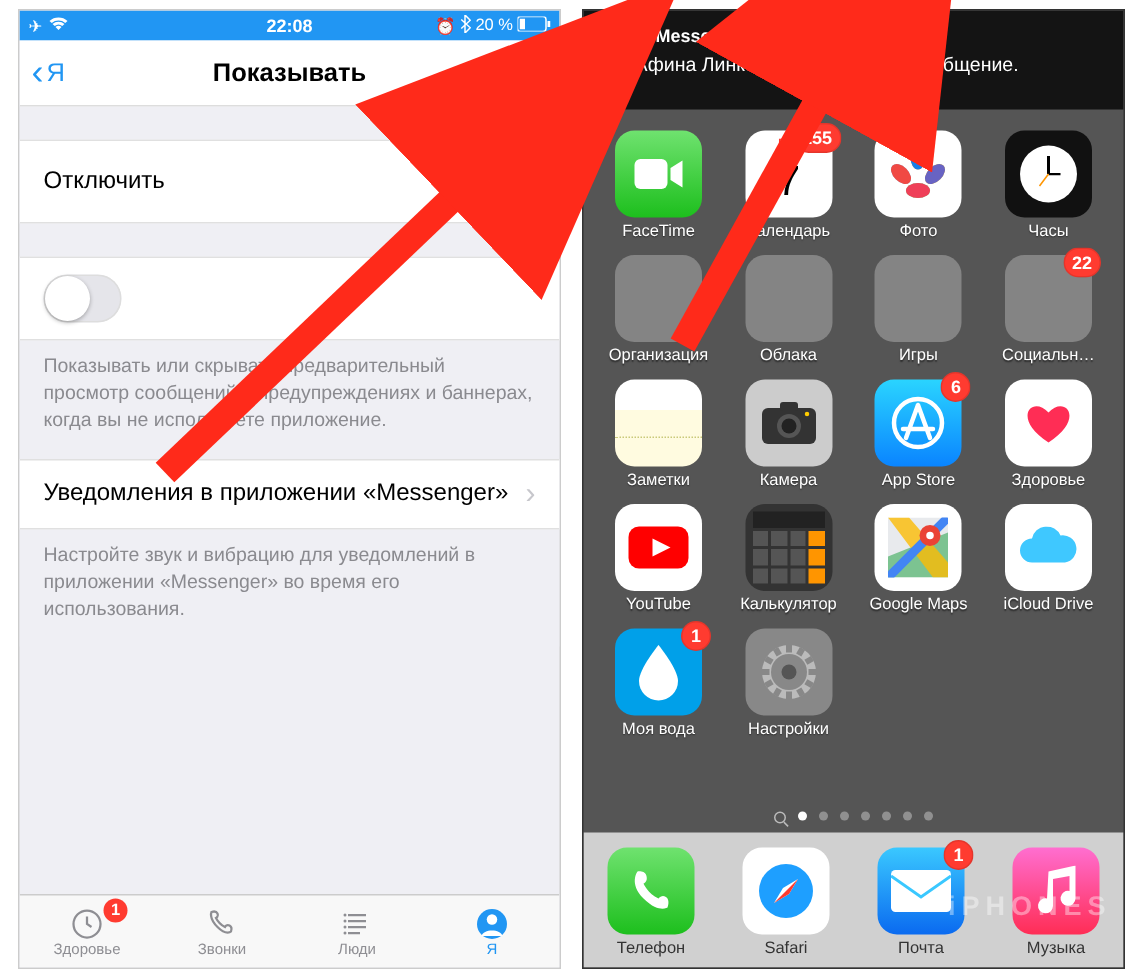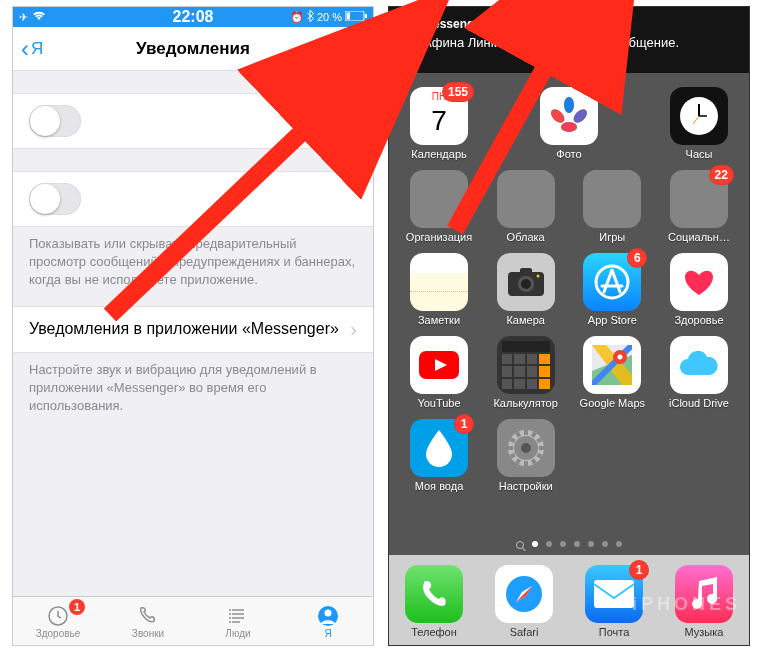--- a/index.html
+++ b/index.html
@@ -4,21 +4,21 @@
 <style>
   * { box-sizing: border-box; margin: 0; padding: 0; font-family: -apple-system, "Helvetica Neue", Arial, sans-serif; }
   body { background: #fff; width: 760px; height: 653px; position: relative; overflow: hidden; }
   .phone { position: absolute; top: 6px; width: 362px; height: 640px; border: 1px solid #ccc; background: #efeff4; overflow: hidden; }
   .phone.left { left: 12px; }
   .phone.right { left: 388px; background: #555; border-color: #333; }
 
   
   .status-bar { height: 20px; background: #2196f3; color: #fff; display: flex; align-items: center; font-size: 11px; padding: 0 6px; font-weight: 500; }
   .status-left { flex: 1; display: flex; gap: 4px; align-items: center; }
-  .status-center { flex: 1; text-align: center; font-weight: 600; font-size: 16px; }
+  .status-center { flex: 1; text-align: center; font-weight: 600; font-size: 12px; }
   .status-right { flex: 1; display: flex; justify-content: flex-end; align-items: center; gap: 3px; }
   .nav-bar { height: 44px; background: #fff; border-bottom: 1px solid #ddd; display: flex; align-items: center; position: relative; }
   .back-btn { color: #2196f3; font-size: 17px; padding-left: 8px; display: flex; align-items: center; }
   .back-btn .chev { font-size: 24px; margin-right: 2px; line-height: 1; }
   .title { position: absolute; left: 0; right: 0; text-align: center; font-size: 17px; font-weight: 600; color: #000; }
   .content { background: #efeff4; }
   .section-gap { height: 22px; }
   .row { background: #fff; min-height: 44px; padding: 11px 16px; display: flex; align-items: center; justify-content: space-between; border-top: 1px solid #e0e0e0; border-bottom: 1px solid #e0e0e0; font-size: 16px; color: #000; }
   .row .label { flex: 1; }
   .toggle { width: 52px; height: 32px; border-radius: 16px; background: #e5e5ea; position: relative; box-shadow: inset 0 0 0 1px #ddd; }
@@ -26,21 +26,21 @@
   .desc { padding: 8px 16px 16px; font-size: 13px; color: #8a8a8f; line-height: 1.4; }
   .row.nav .chev-r { color: #c7c7cc; font-size: 20px; }
   .tab-bar { position: absolute; bottom: 0; left: 0; right: 0; height: 49px; background: #f8f8f8; border-top: 1px solid #ccc; display: flex; }
   .tab { flex: 1; display: flex; flex-direction: column; align-items: center; justify-content: center; font-size: 10px; color: #8e8e93; position: relative; }
   .tab.active { color: #2196f3; }
   .tab svg { width: 24px; height: 24px; }
   .badge { position: absolute; top: 2px; right: 18px; background: #ff3b30; color: #fff; border-radius: 9px; min-width: 16px; height: 16px; font-size: 11px; display: flex; align-items: center; justify-content: center; padding: 0 4px; font-weight: 600;}
 
   
   .notif { position: absolute; top: 0; left: 0; right: 0; background: rgba(15,15,15,0.92); color: #fff; padding: 8px 10px 12px; z-index: 5; }
-  .notif-head { display: flex; align-items: center; gap: 6px; font-size: 12px; margin-bottom: 2px;}
+  .notif-head { display: flex; align-items: center; gap: 20px; font-size: 12px; margin-bottom: 2px;}
   .notif-icon { width: 18px; height: 18px; background: #fff; border-radius: 4px; display: flex; align-items: center; justify-content: center;}
   .notif-icon-inner { width: 14px; height: 14px; background: #0084ff; border-radius: 50%; position: relative;}
   .notif-icon-inner::after{ content:''; position:absolute; bottom:-1px; left:2px; border:3px solid transparent; border-top-color:#0084ff;}
   .notif-app { font-weight: 600; }
   .notif-time { color: #aaa; font-size: 11px;}
   .notif-body { font-size: 13px; padding-left: 24px; }
   .notif-handle { width: 42px; height: 5px; background: #666; border-radius: 3px; margin: 6px auto 0; }
 
   .home-grid { position: absolute; top: 76px; left: 0; right: 0; bottom: 92px; padding: 4px 10px; }
   .app-row { display: flex; justify-content: space-between; margin-bottom: 10px; }
@@ -96,26 +96,27 @@
           </svg>
       </span>
     </div>
   </div>
 
   <div class="nav-bar">
     <div class="back-btn">
       <span class="chev">‹</span>
       <span>Я</span>
     </div>
-    <div class="title">Уведомления</div>
+    <div class="title">Показывать</div>
   </div>
 
   <div class="content">
     <div class="section-gap"></div>
     <div class="row">
+      <span class="label">Отключить</span>
       <div class="toggle">
           <div class="knob"></div>
         </div>
     </div>
     <div class="section-gap"></div>
     <div class="row">
       <div class="toggle">
           <div class="knob"></div>
         </div>
     </div>
@@ -172,20 +173,29 @@
         </div>
       <span class="notif-app">Messenger</span>
       <span class="notif-time">сейчас</span>
     </div>
     <div class="notif-body">Афина Линкос отправила вам сообщение.</div>
     <div class="notif-handle"></div>
   </div>
 
   <div class="home-grid" id="home-grid">
       <div class="app-row">
+        <div class="app">
+          <div class="app-icon" style="background: linear-gradient(rgb(111, 226, 111), rgb(29, 191, 29));">
+            <svg width="36" height="24" viewBox="0 0 36 24">
+              <rect x="2" y="2" width="22" height="20" rx="4" fill="#fff"></rect>
+              <path d="M26 8 L34 3 V21 L26 16 Z" fill="#fff"></path>
+            </svg>
+          </div>
+          <div class="app-name">FaceTime</div>
+        </div>
         <div class="app">
           <div class="app-icon" style="background: rgb(255, 255, 255);">
             <div style="width:100%;height:100%;display:flex;flex-direction:column;">
               <div style="height:18px;font-size:10px;color:#ff3b30;text-align:center;padding-top:4px;">ПН</div>
               <div style="flex:1;font-size:28px;text-align:center;color:#000;">7</div>
             </div>
           </div>
           <div class="badge-hs">155</div>
           <div class="app-name">Календарь</div>
         </div>

